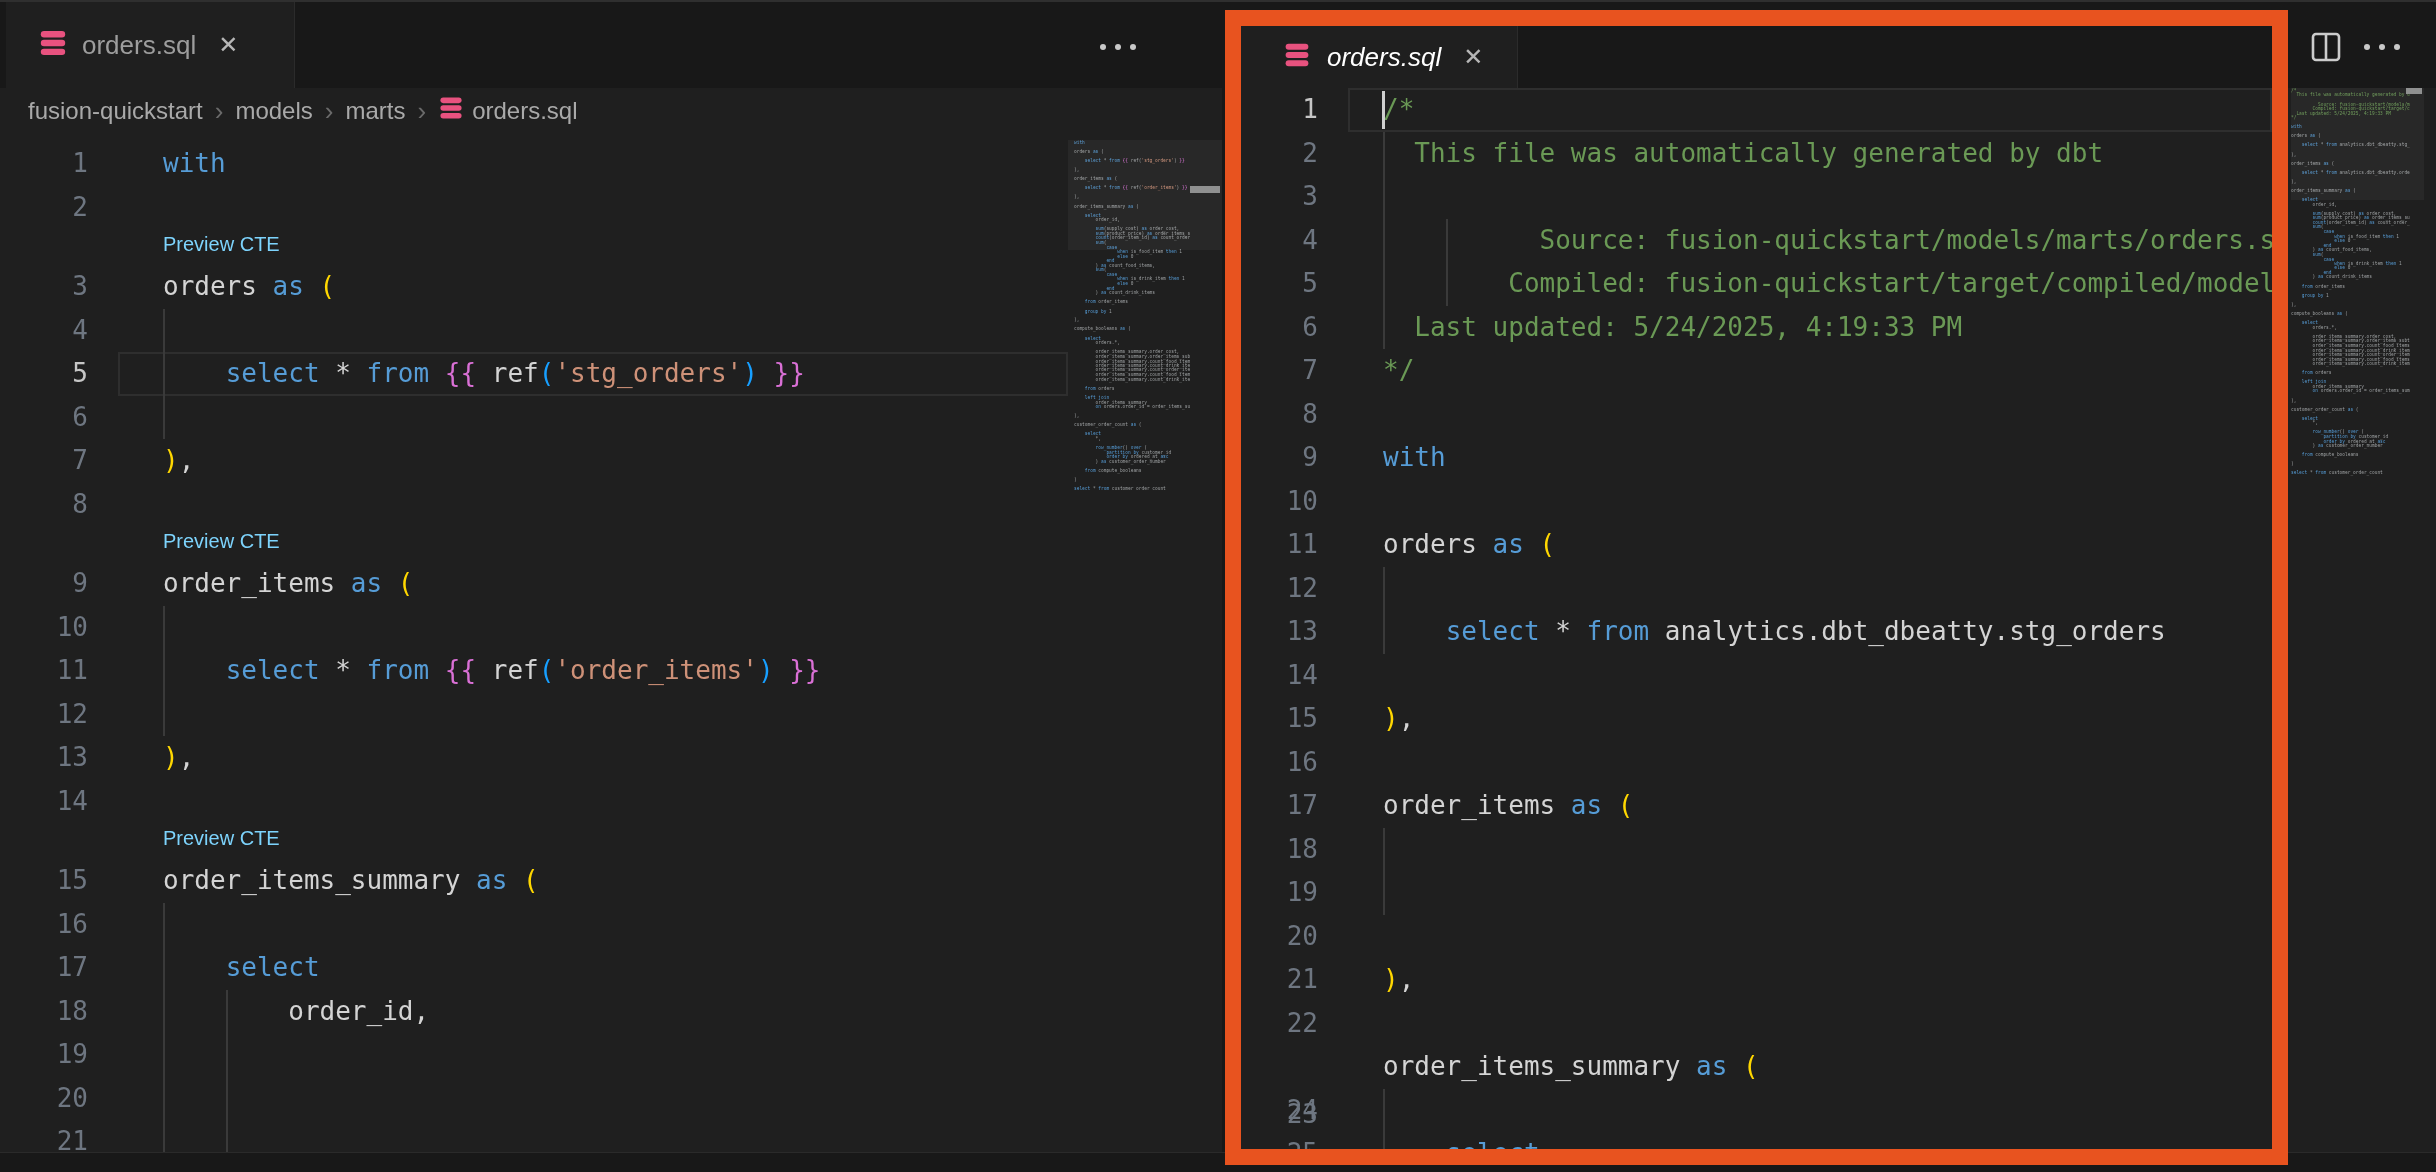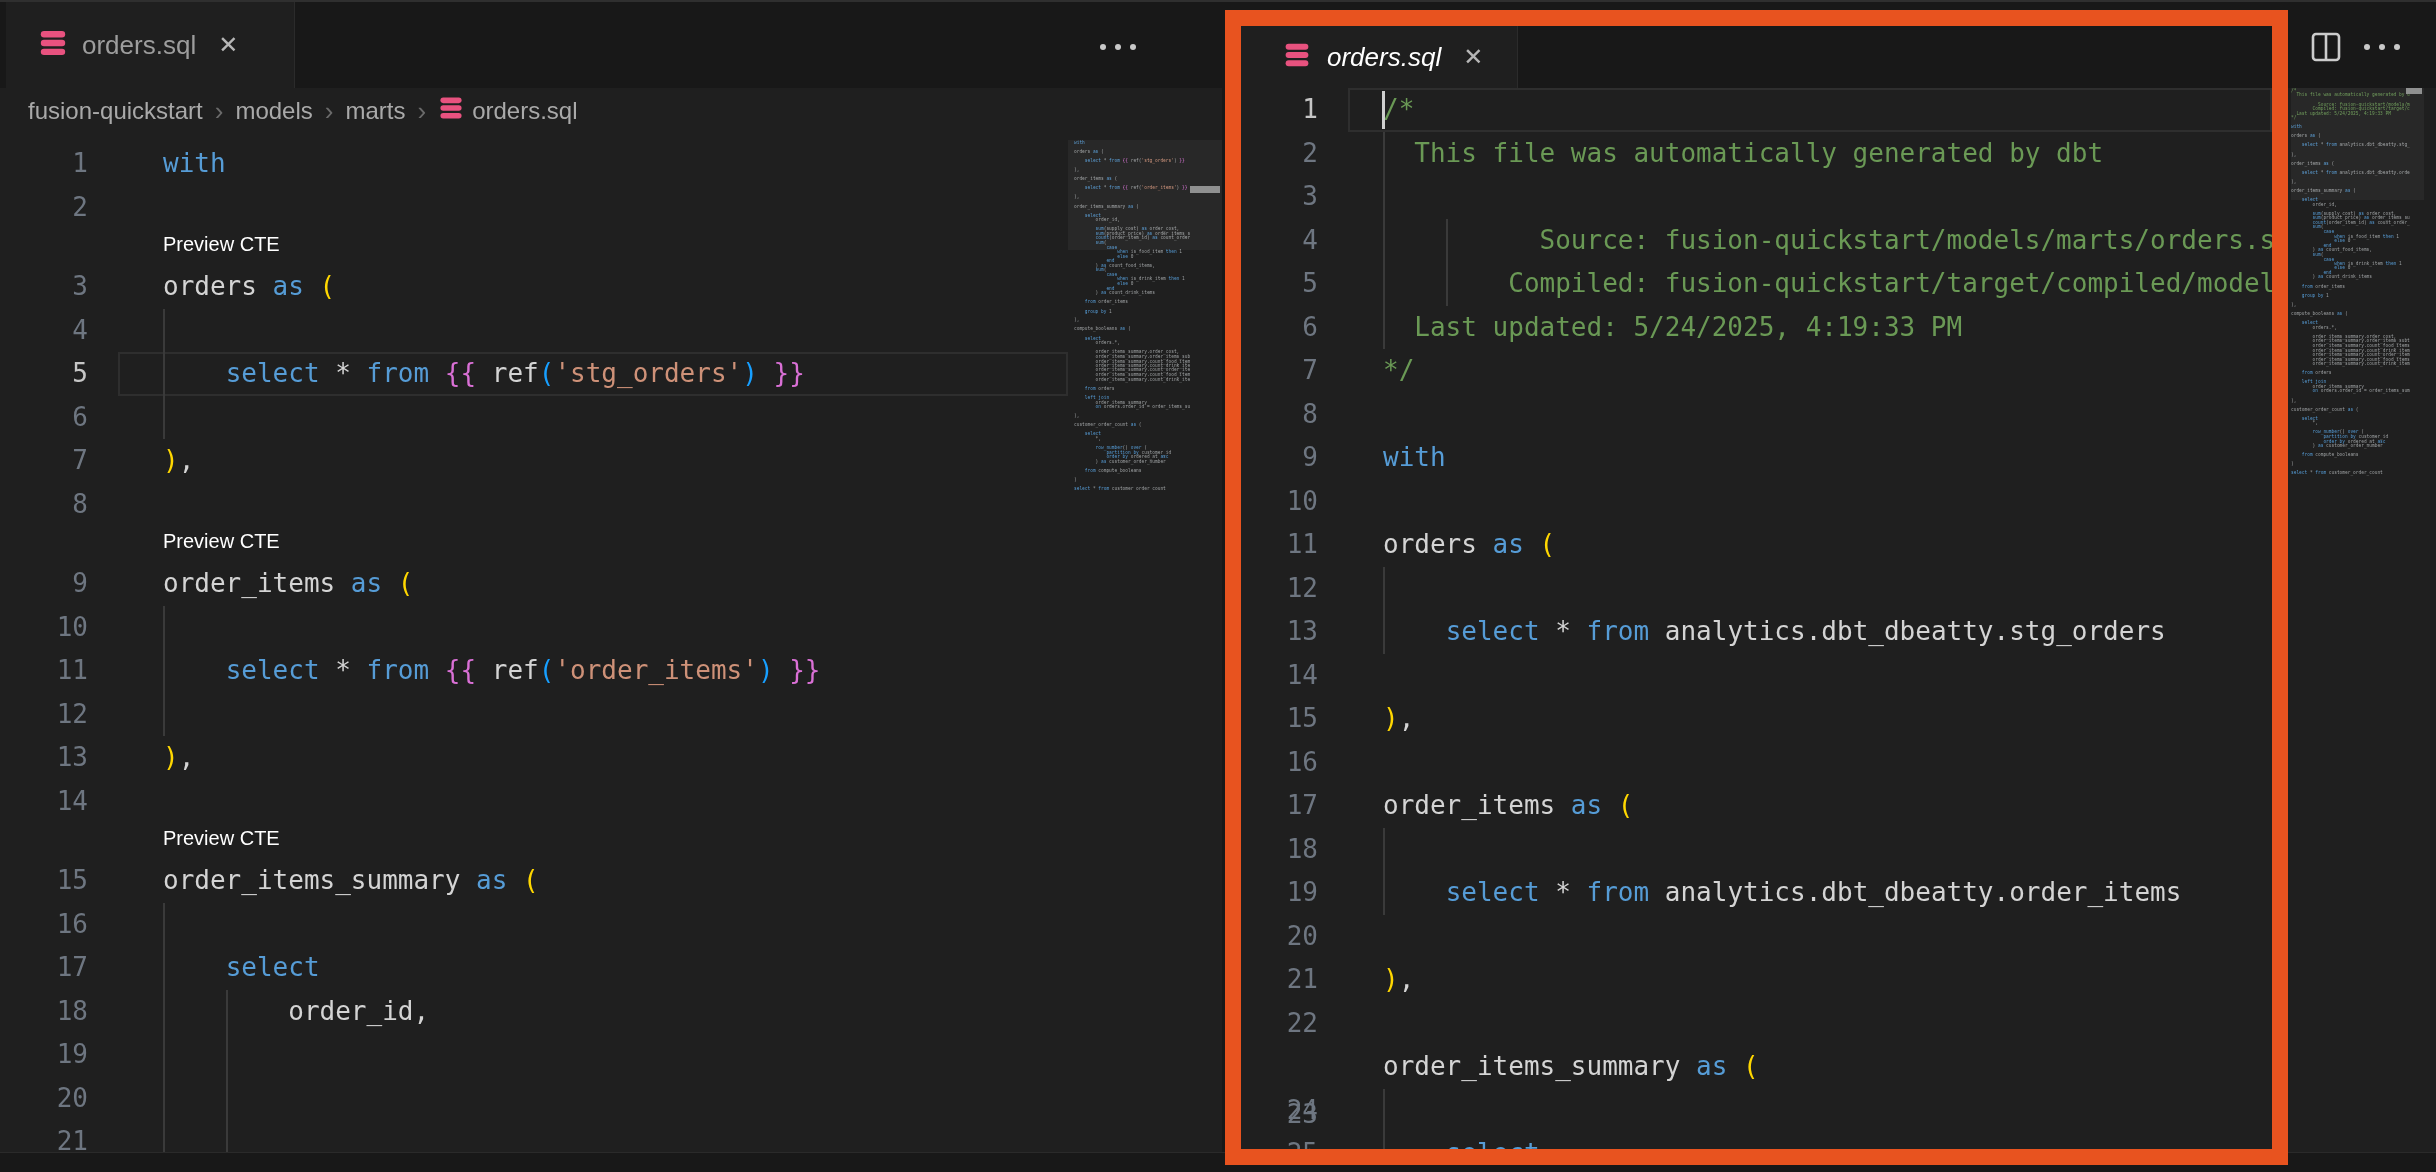--- a/index.html
+++ b/index.html
@@ -25,21 +25,21 @@
   
   #left-editor-surface{left:0;top:88px;width:1222px;height:1084px;background:#1f1f1f;}
   #right-minimap-surface{left:2288px;top:88px;width:148px;height:1084px;background:#1f1f1f;}
   
   .code-pane{overflow:hidden;font-family:"DejaVu Sans Mono",monospace;font-size:26px;}
   .row{position:relative;height:43.5px;}
   .row.lens-row{height:36px;}
   .ln{position:absolute;top:0;height:43.5px;line-height:43.5px;color:#6e7681;text-align:right;}
   .ln.active{color:#c6c6c6;}
   .codetext{position:absolute;top:0;height:43.5px;line-height:43.5px;white-space:pre;color:var(--id);}
-  .lens-label{position:absolute;top:4px;font-family:"Liberation Sans",sans-serif;font-size:20px;color:#ffffff;cursor:pointer;}
+  .lens-label{position:absolute;top:4px;font-family:"Liberation Sans",sans-serif;font-size:20px;color:#7dd3fc;cursor:pointer;}
   .guide{position:absolute;top:0;bottom:0;width:2px;background:#3a3a3a;}
   .curbox{position:absolute;top:0;bottom:0;right:0;border:2px solid #2e2e2e;box-sizing:border-box;}
   .cursor{position:absolute;top:3px;bottom:3px;width:3px;background:#cfcfcf;}
   .tk-kw{color:var(--kw);} .tk-id{color:var(--id);} .tk-b1{color:var(--b1);}
   .tk-b2{color:var(--b2);} .tk-b3{color:var(--b3);} .tk-str{color:var(--str);}
   .tk-fn{color:var(--fn);} .tk-cm{color:var(--cm);}
   
   .minimap{overflow:hidden;}
   .minimap pre{margin:0;font-family:"DejaVu Sans Mono",monospace;font-size:13px;line-height:13.2px;
                color:#9da0a2;transform:scale(0.345);transform-origin:0 0;width:360px;}
@@ -412,21 +412,20 @@
         <span class="codetext" style="left: 142px;"><span class="tk-id">order_items </span><span class="tk-kw">as</span><span class="tk-id"> </span><span class="tk-b1">(</span></span>
       </div>
       <div class="row">
         <div class="guide" style="left: 142px;"></div>
         <span class="ln" style="width: 77px;">18</span>
         <span class="codetext" style="left: 142px;"></span>
       </div>
       <div class="row">
         <div class="guide" style="left: 142px;"></div>
         <span class="ln" style="width: 77px;">19</span>
-        <span class="codetext" style="left: 142px;"><span class="tk-id">    </span><span class="tk-kw">select</span><span class="tk-id"> * </span><span class="tk-kw">from</span><span class="tk-id"> analytics.dbt_dbeatty.order_items</span></span>
       </div>
       <div class="row">
         <span class="ln" style="width: 77px;">20</span>
         <span class="codetext" style="left: 142px;"></span>
       </div>
       <div class="row">
         <span class="ln" style="width: 77px;">21</span>
         <span class="codetext" style="left: 142px;"><span class="tk-b1">)</span><span class="tk-id">,</span></span>
       </div>
       <div class="row">

